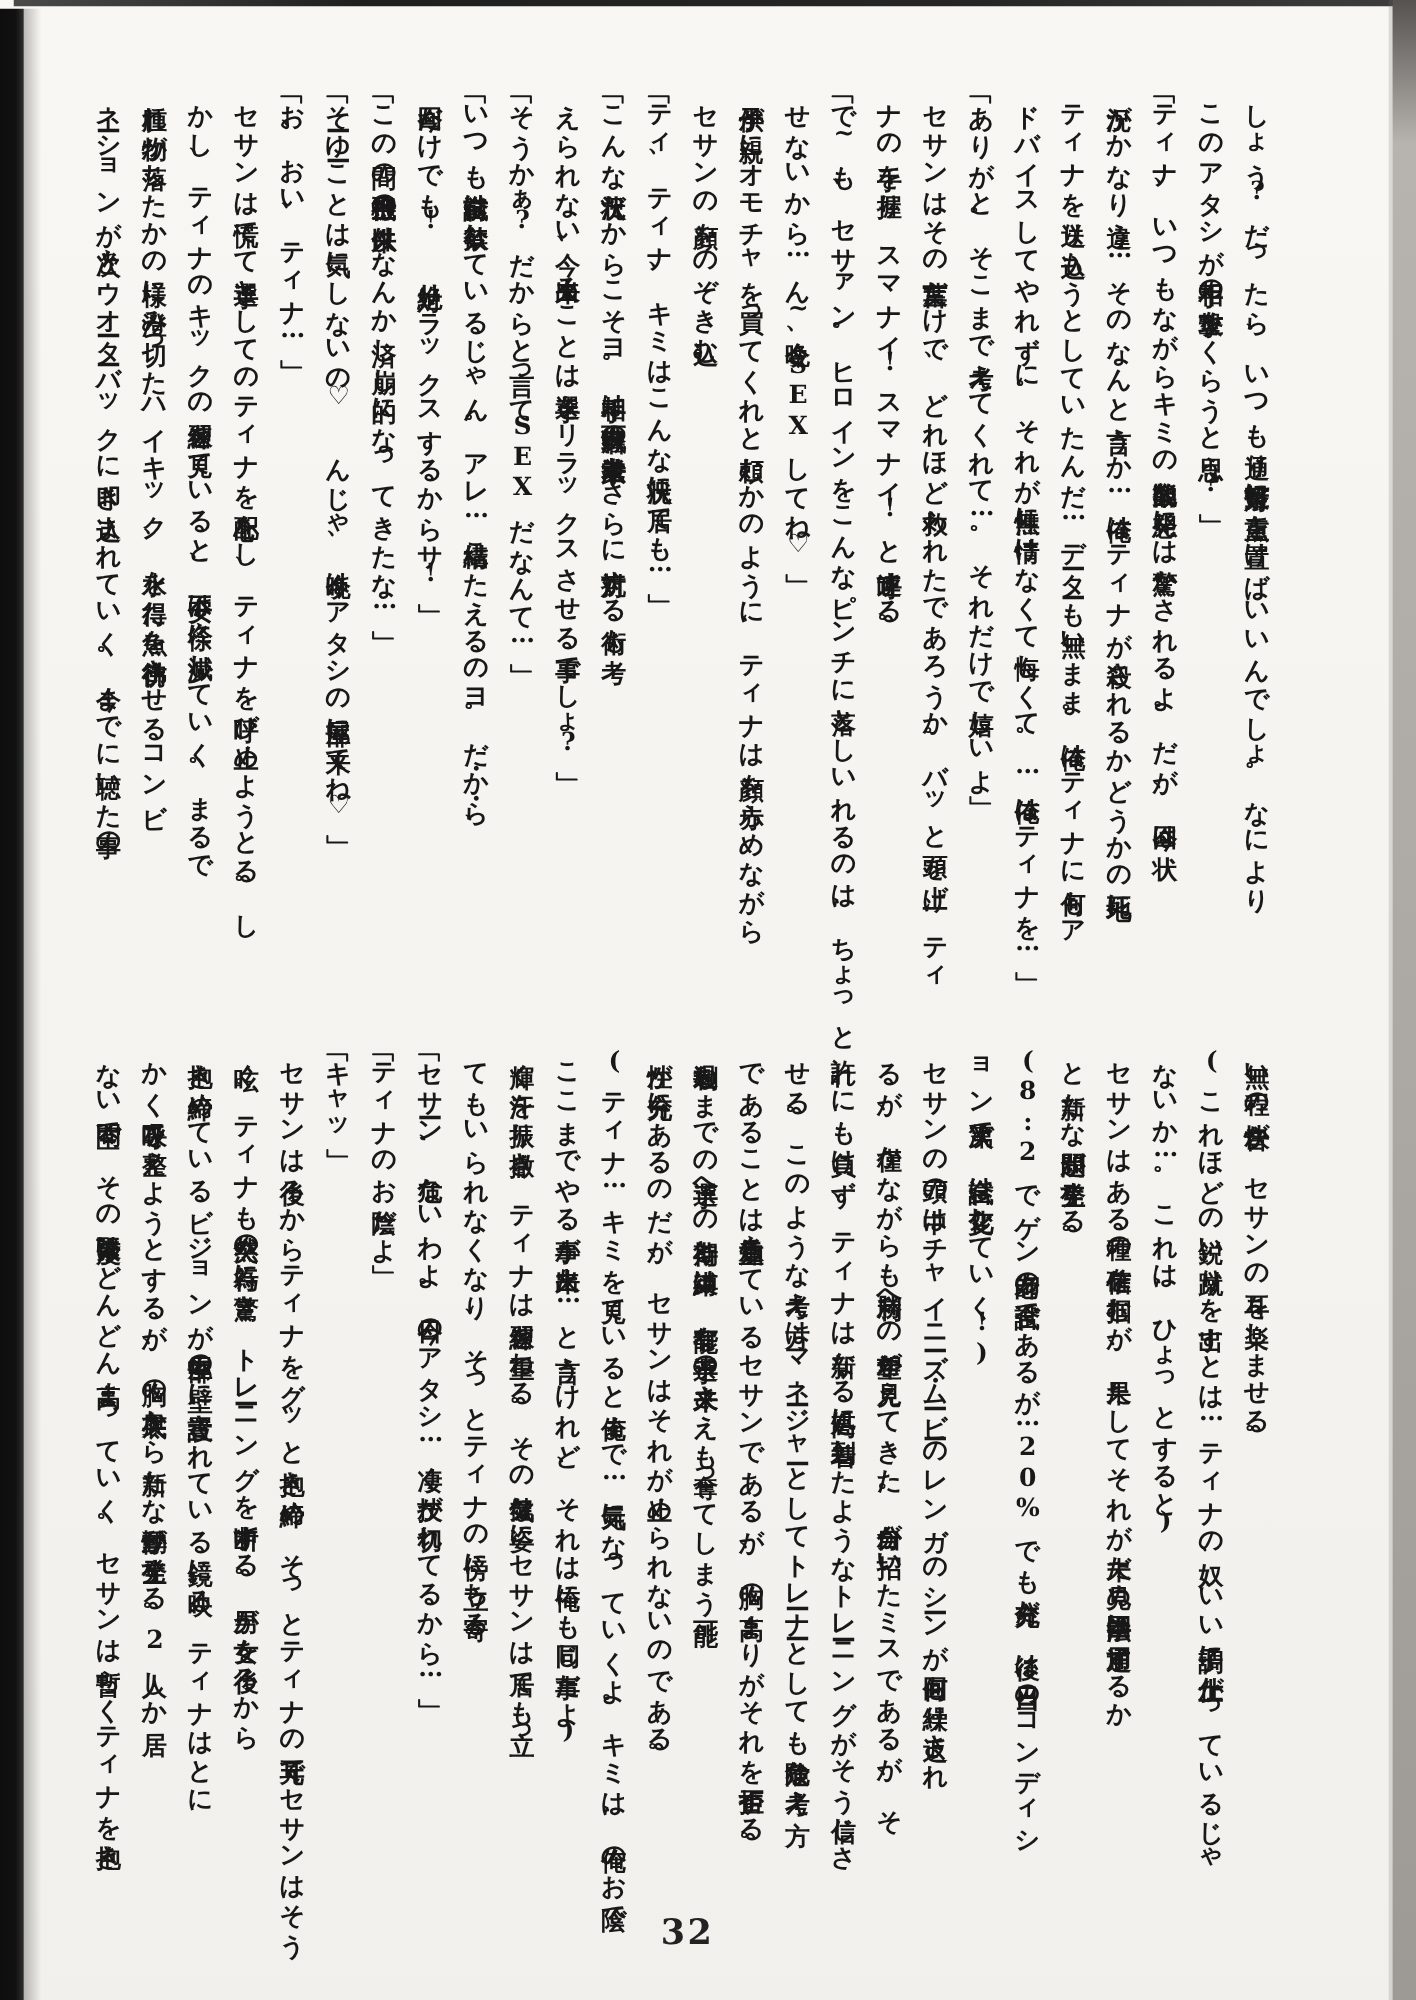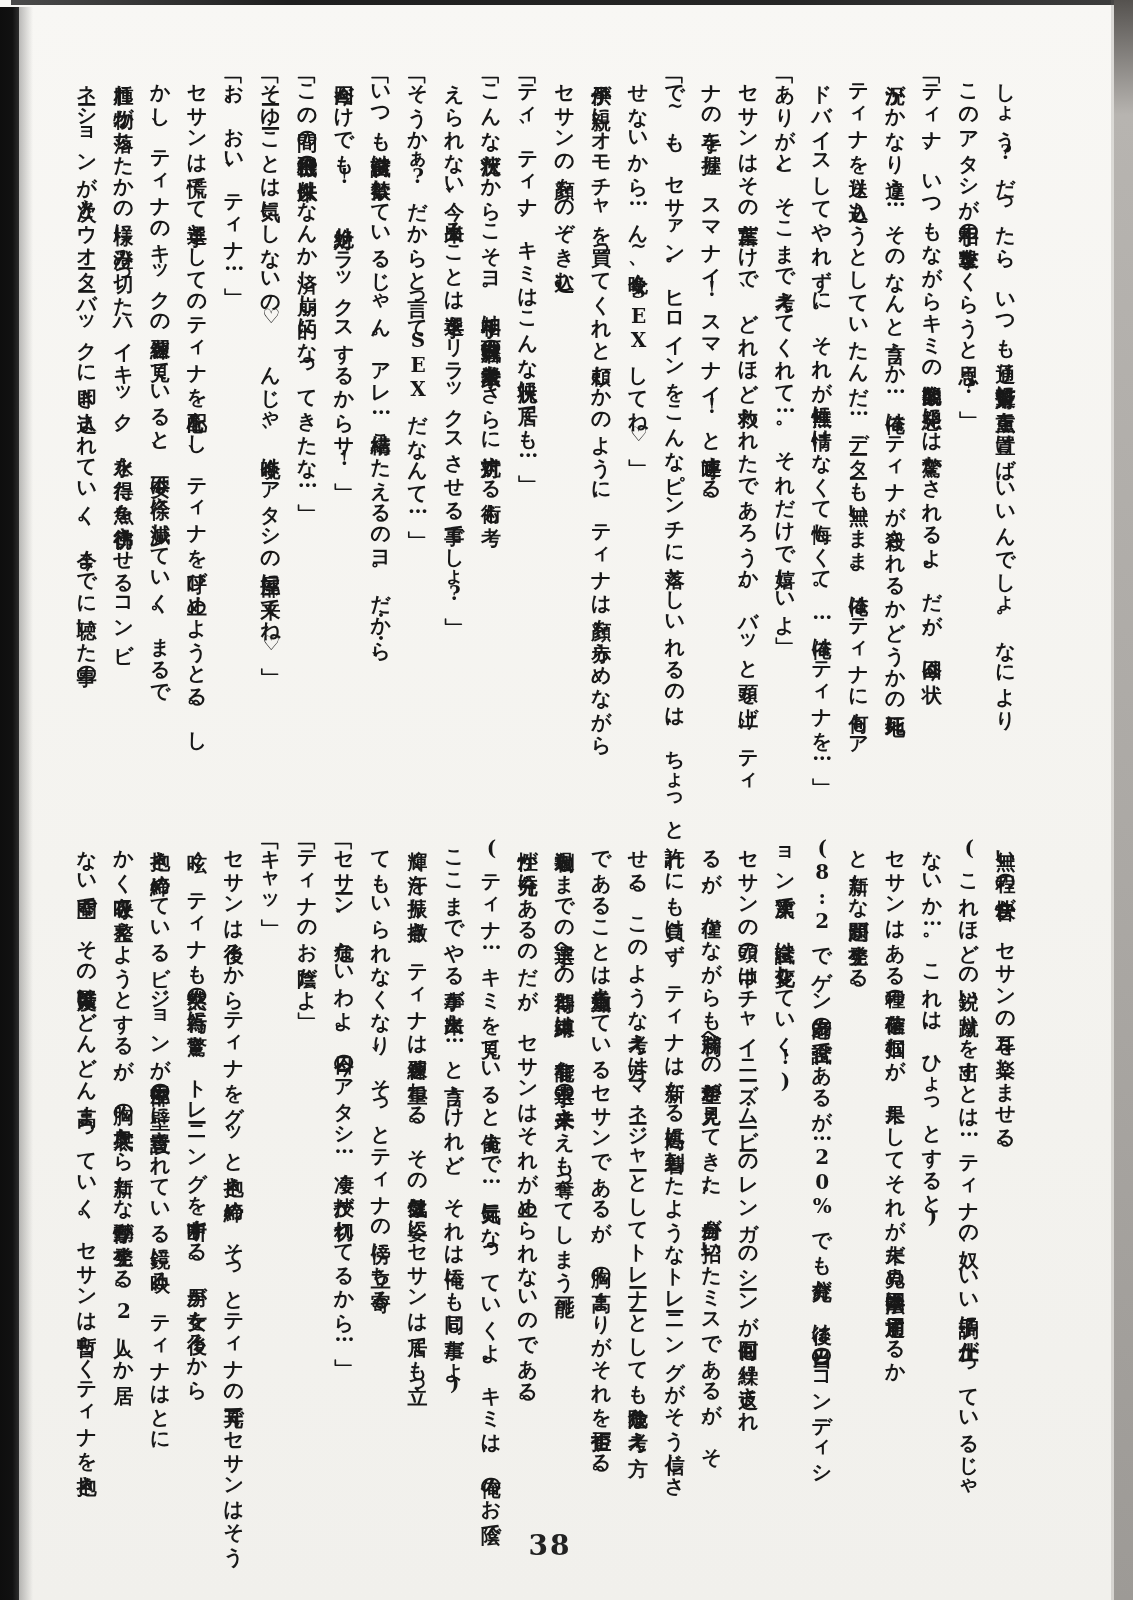--- a/index.html
+++ b/index.html
@@ -120,14 +120,14 @@
       <div class="tcol">「セサーン、危ないわよ。今日のアタシ…凄く技が切れてるから…」</div>
       <div class="tcol">「ティナのお陰だよ」</div>
       <div class="tcol">「キャッ」</div>
       <div class="tcol">セサンは後ろからティナをグッと抱き締め、そっとティナの耳元でセサンはそう</div>
       <div class="tcol">呟く。ティナも突然の行為に驚き、トレーニングを中断する。男が女を後ろから</div>
       <div class="tcol">抱き締めているビジョンが部屋中の壁に設置されている鏡に映る。ティナはとに</div>
       <div class="tcol">かく呼吸を整えようとするが、胸の奥底から新たな動悸が発生する。2人しか居</div>
       <div class="tcol">ない空間で、その緊張度はどんどん高まっていく。セサンは暫らくティナを抱き</div>
     </div>
 
-  <div class="page-number">38</div>
+  <div class="page-number">32</div>
 </div>
 
 </body></html>

